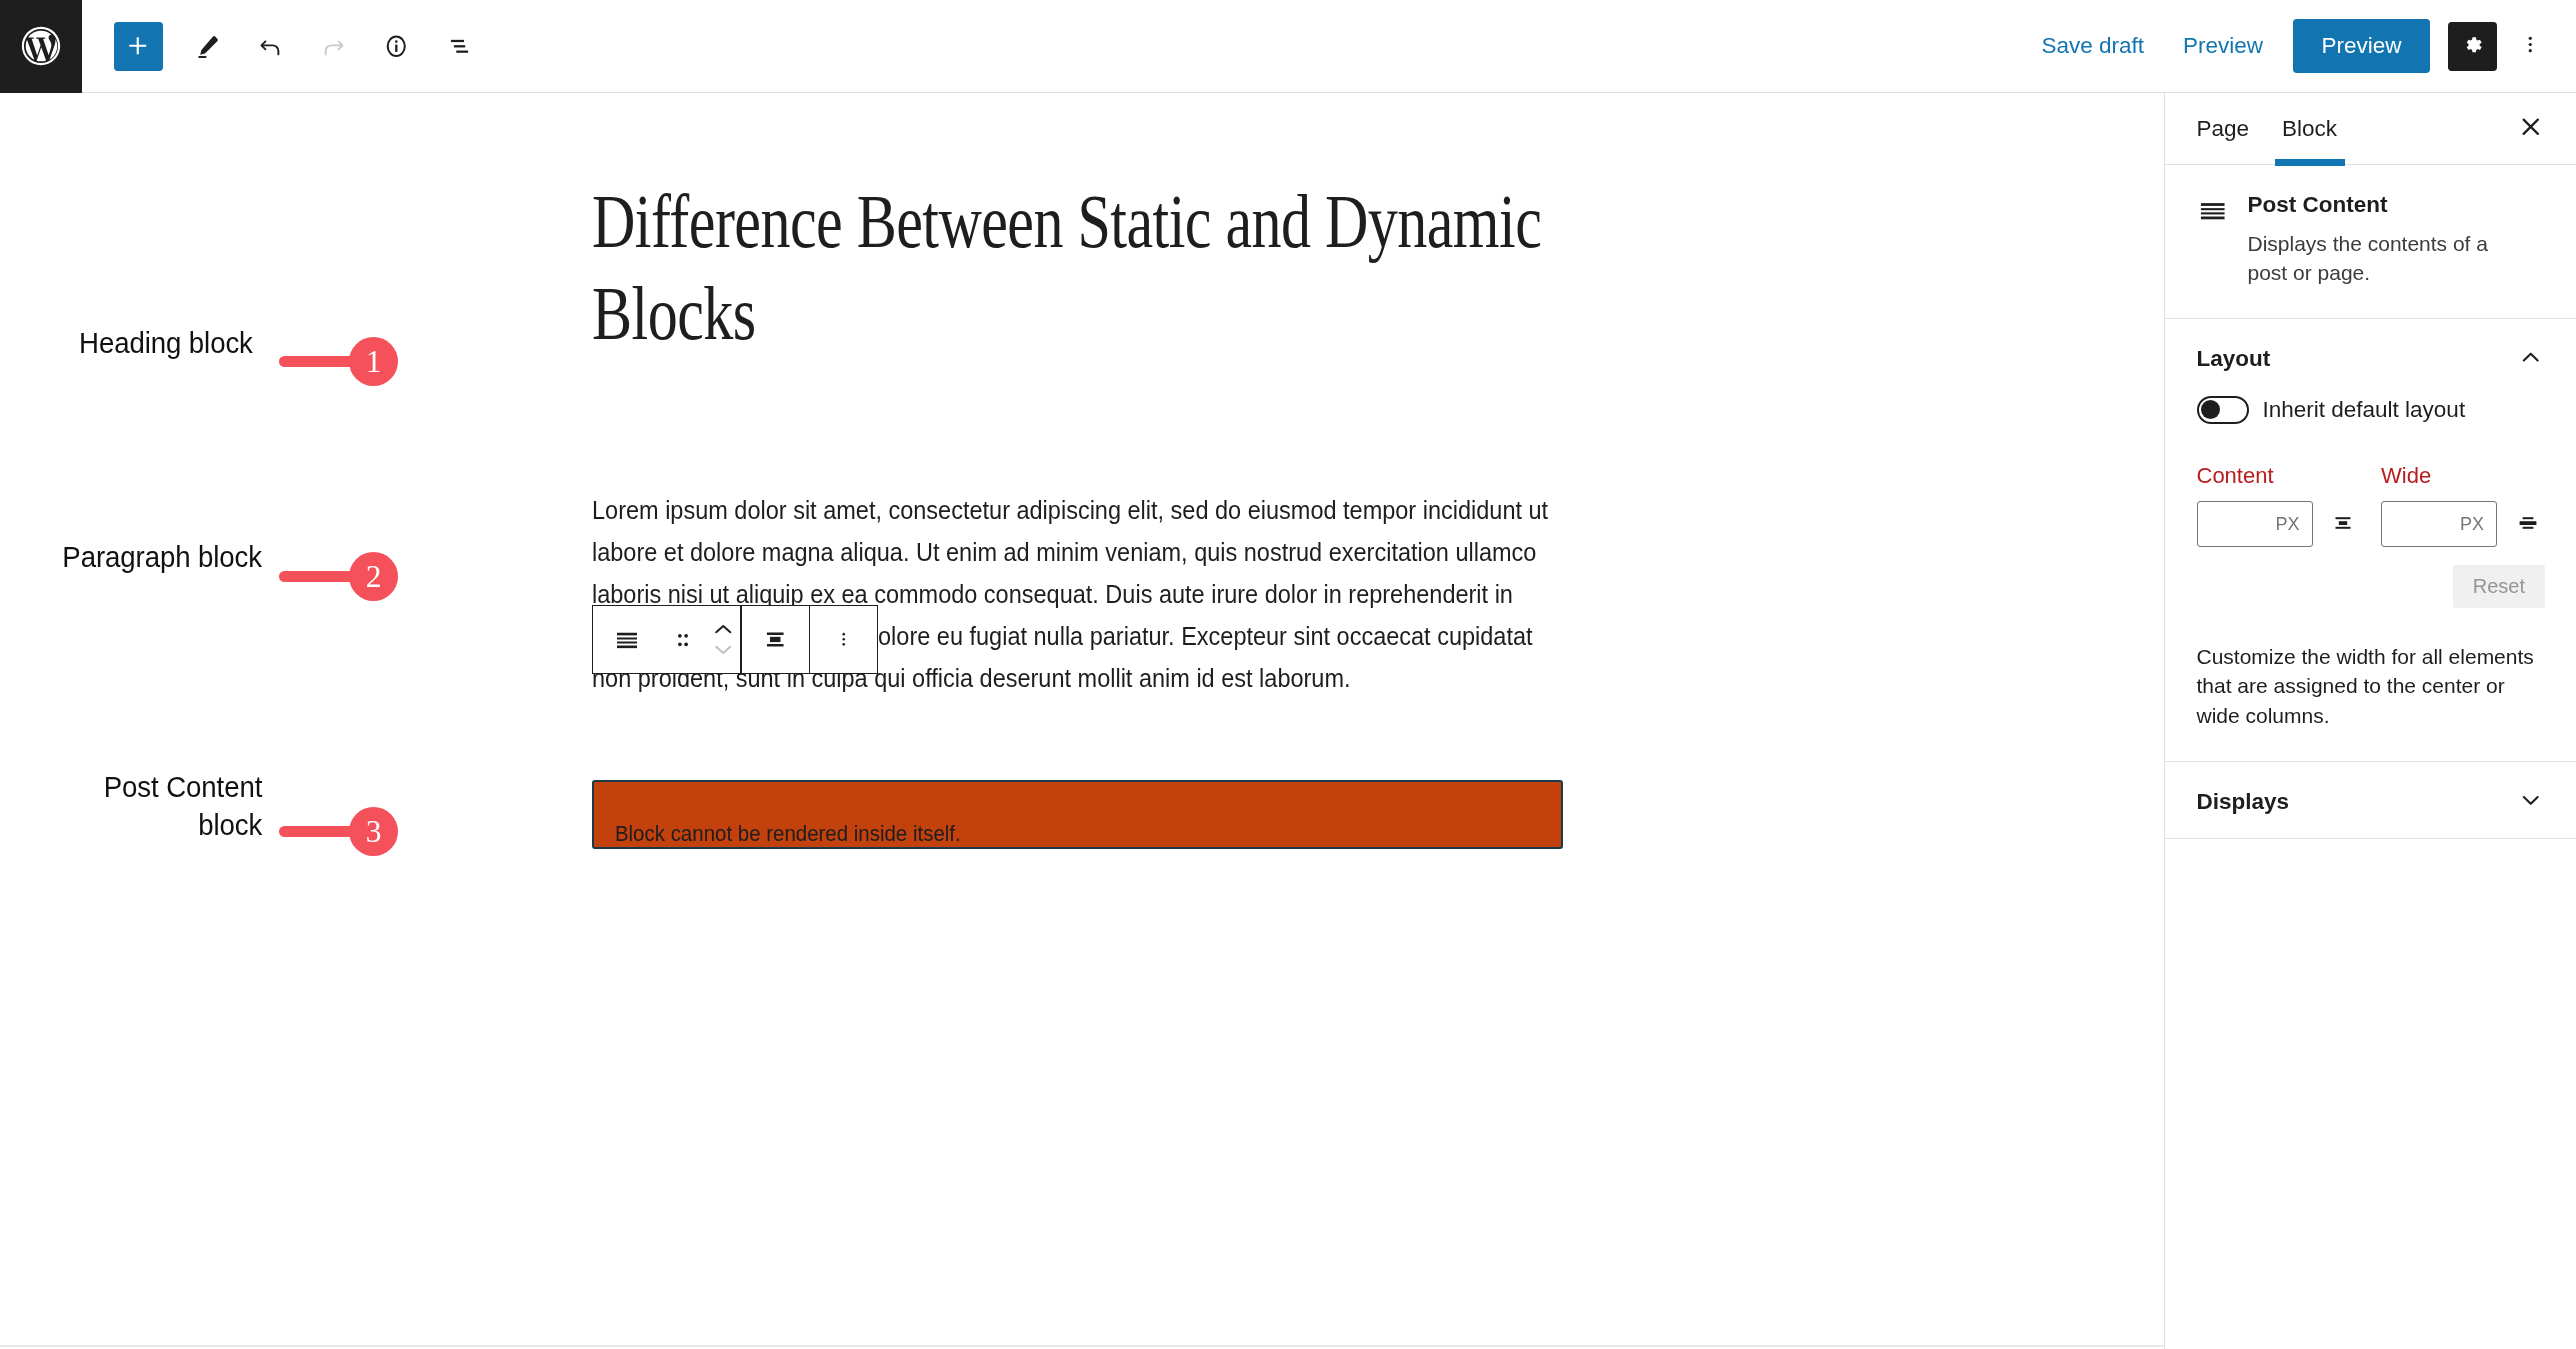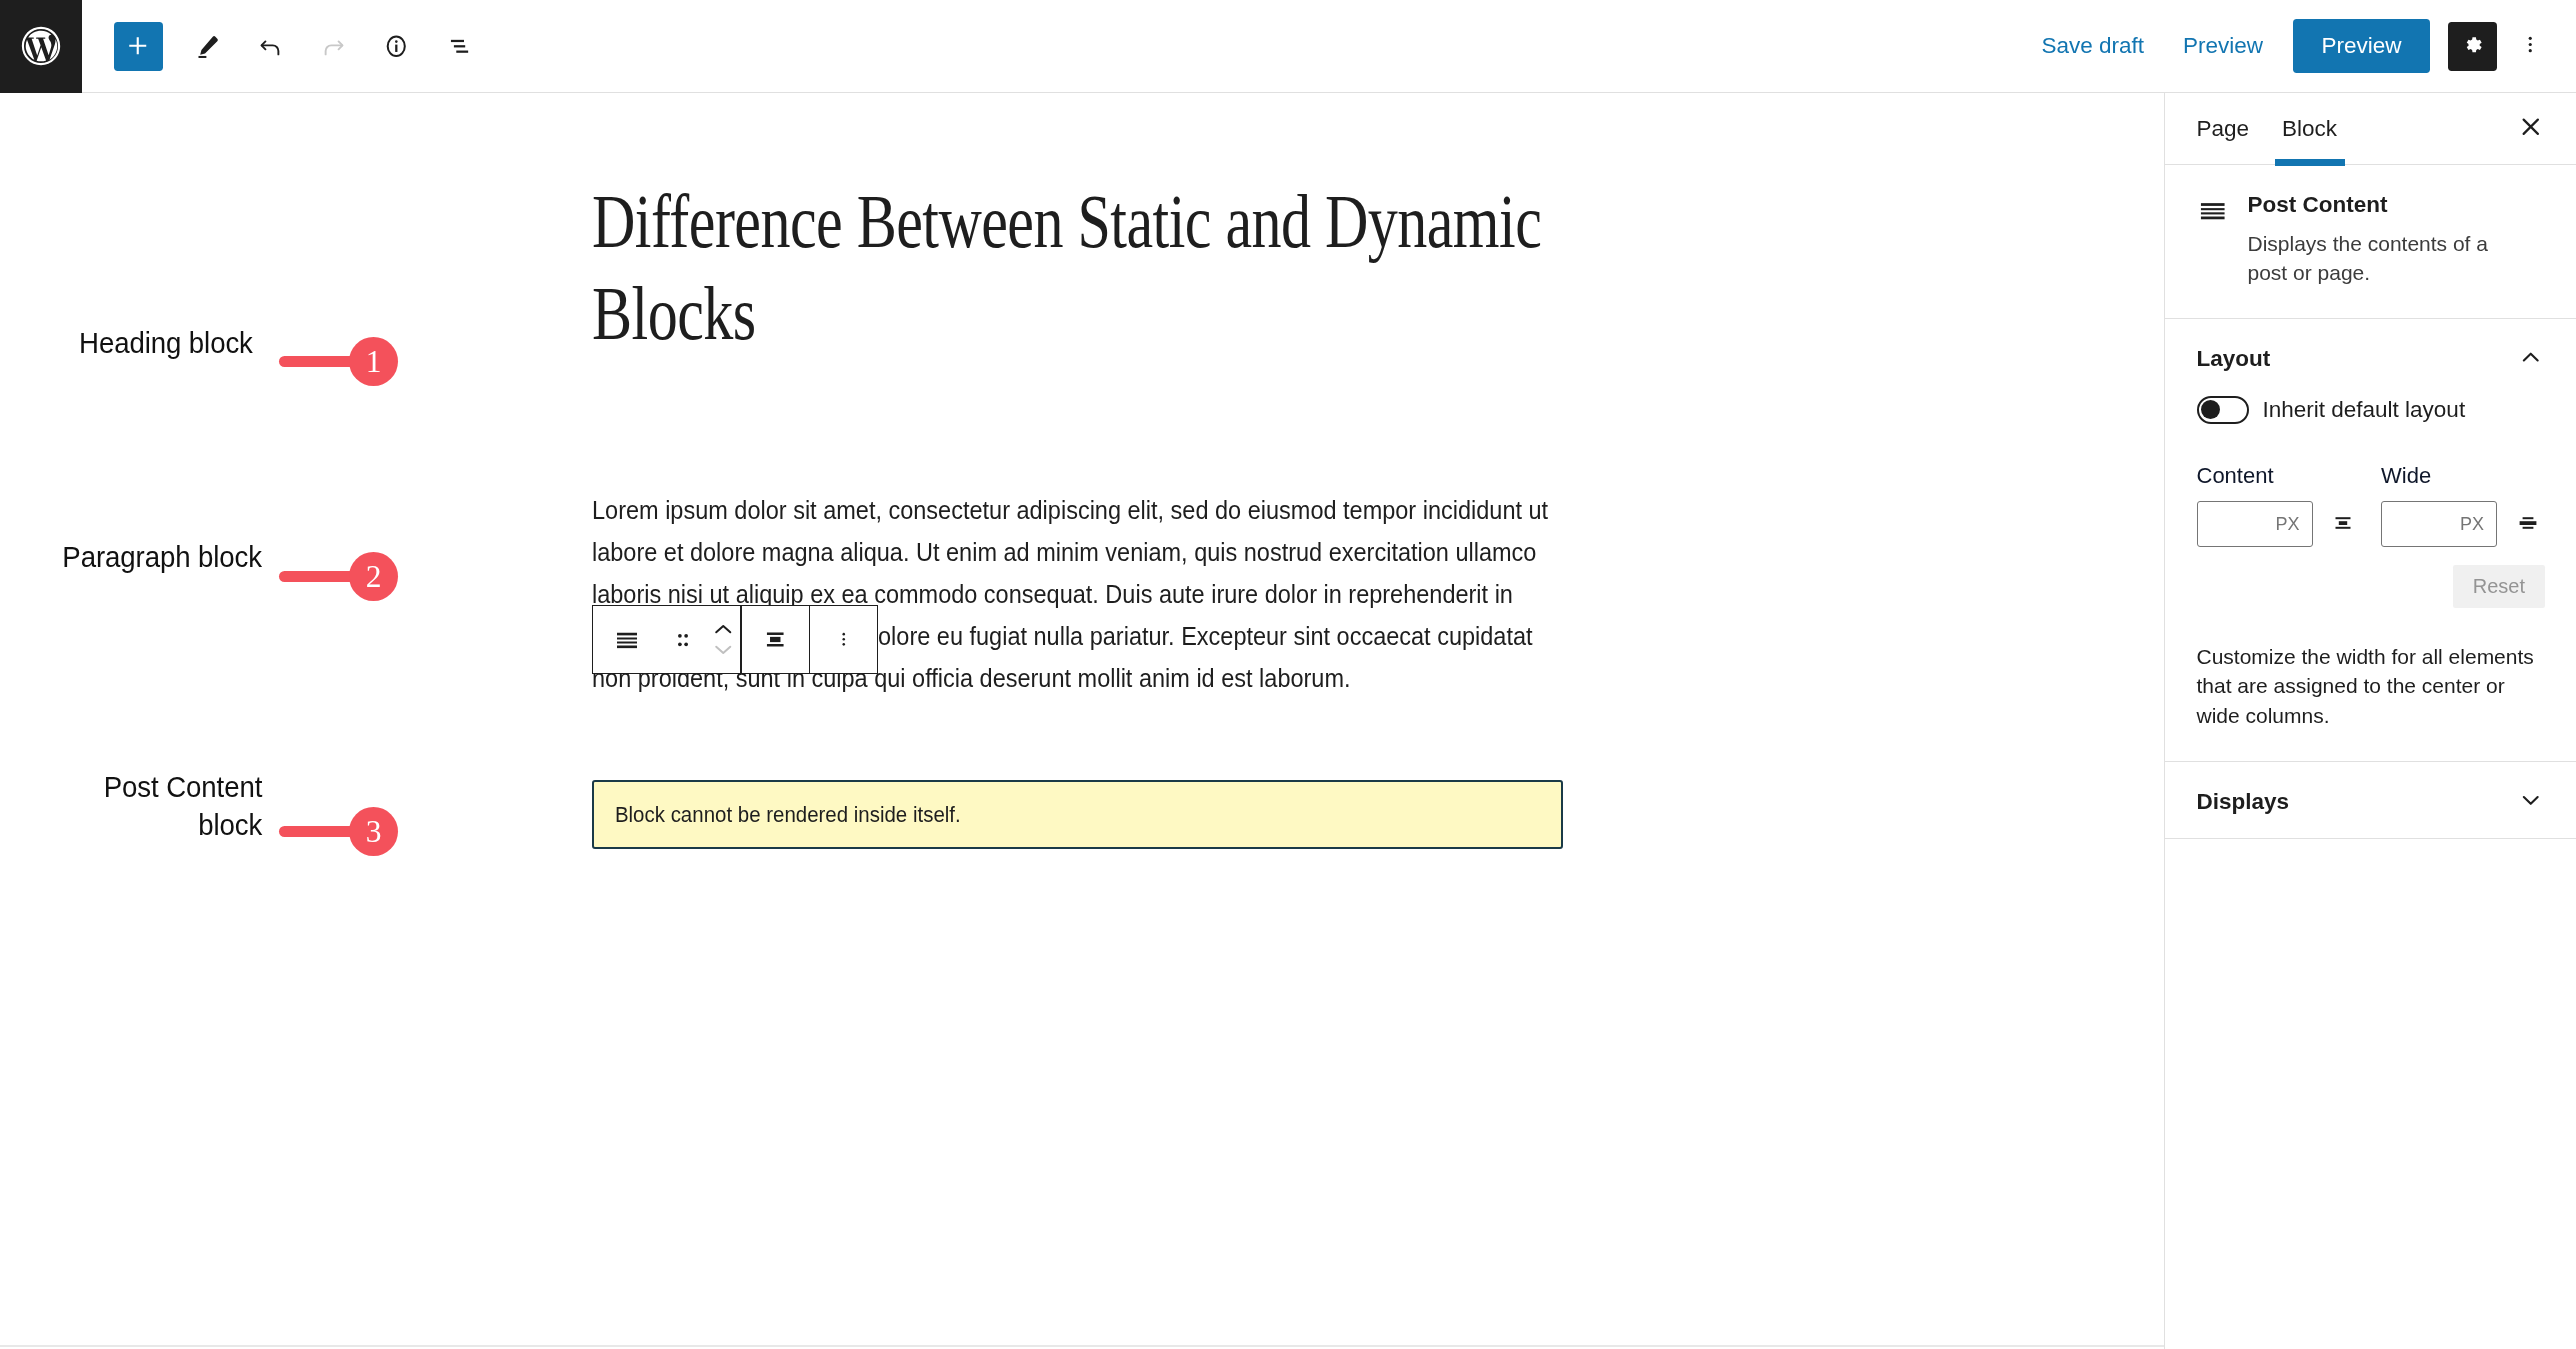--- a/index.html
+++ b/index.html
@@ -169,23 +169,23 @@
 
   
   .pc-box {
     position: absolute;
     left: 592px;
     top: 687px;
     width: 971px;
     height: 69px;
     border: 2.2px solid #1a3a47;
     border-radius: 3px;
-    background: #fef9c3;
-    display: flex;
-    align-items: center;
+    background: #c2410c;
+    display: flex;
+    align-items: flex-end;
     z-index: 10;
   }
   .pc-box-text {
     padding-left: 22.5px;
     font-size: 22px;
     color: #1e1e1e;
     transform: scaleX(0.93);
     transform-origin: left center;
   }
 
@@ -327,21 +327,21 @@
     width: 19.5px; height: 19.5px;
     border-radius: 50%;
     background: #1e1e1e;
   }
   .sb-toggle-label { font-size: 22.5px; color: #1e1e1e; }
 
   .sb-width-row { display: flex; gap: 21px; }
   .sb-width-col { flex: 1; }
   .sb-width-label {
     font-size: 22px;
-    color: #0f172a;
+    color: #b91c1c;
     margin-bottom: 12px;
   }
   .sb-width-ctrl { display: flex; align-items: flex-end; gap: 13.5px; }
   .sb-input {
     flex: 1;
     height: 46px;
     border: 1.5px solid #757575;
     border-radius: 3px;
     background: #ffffff;
     display: flex;

